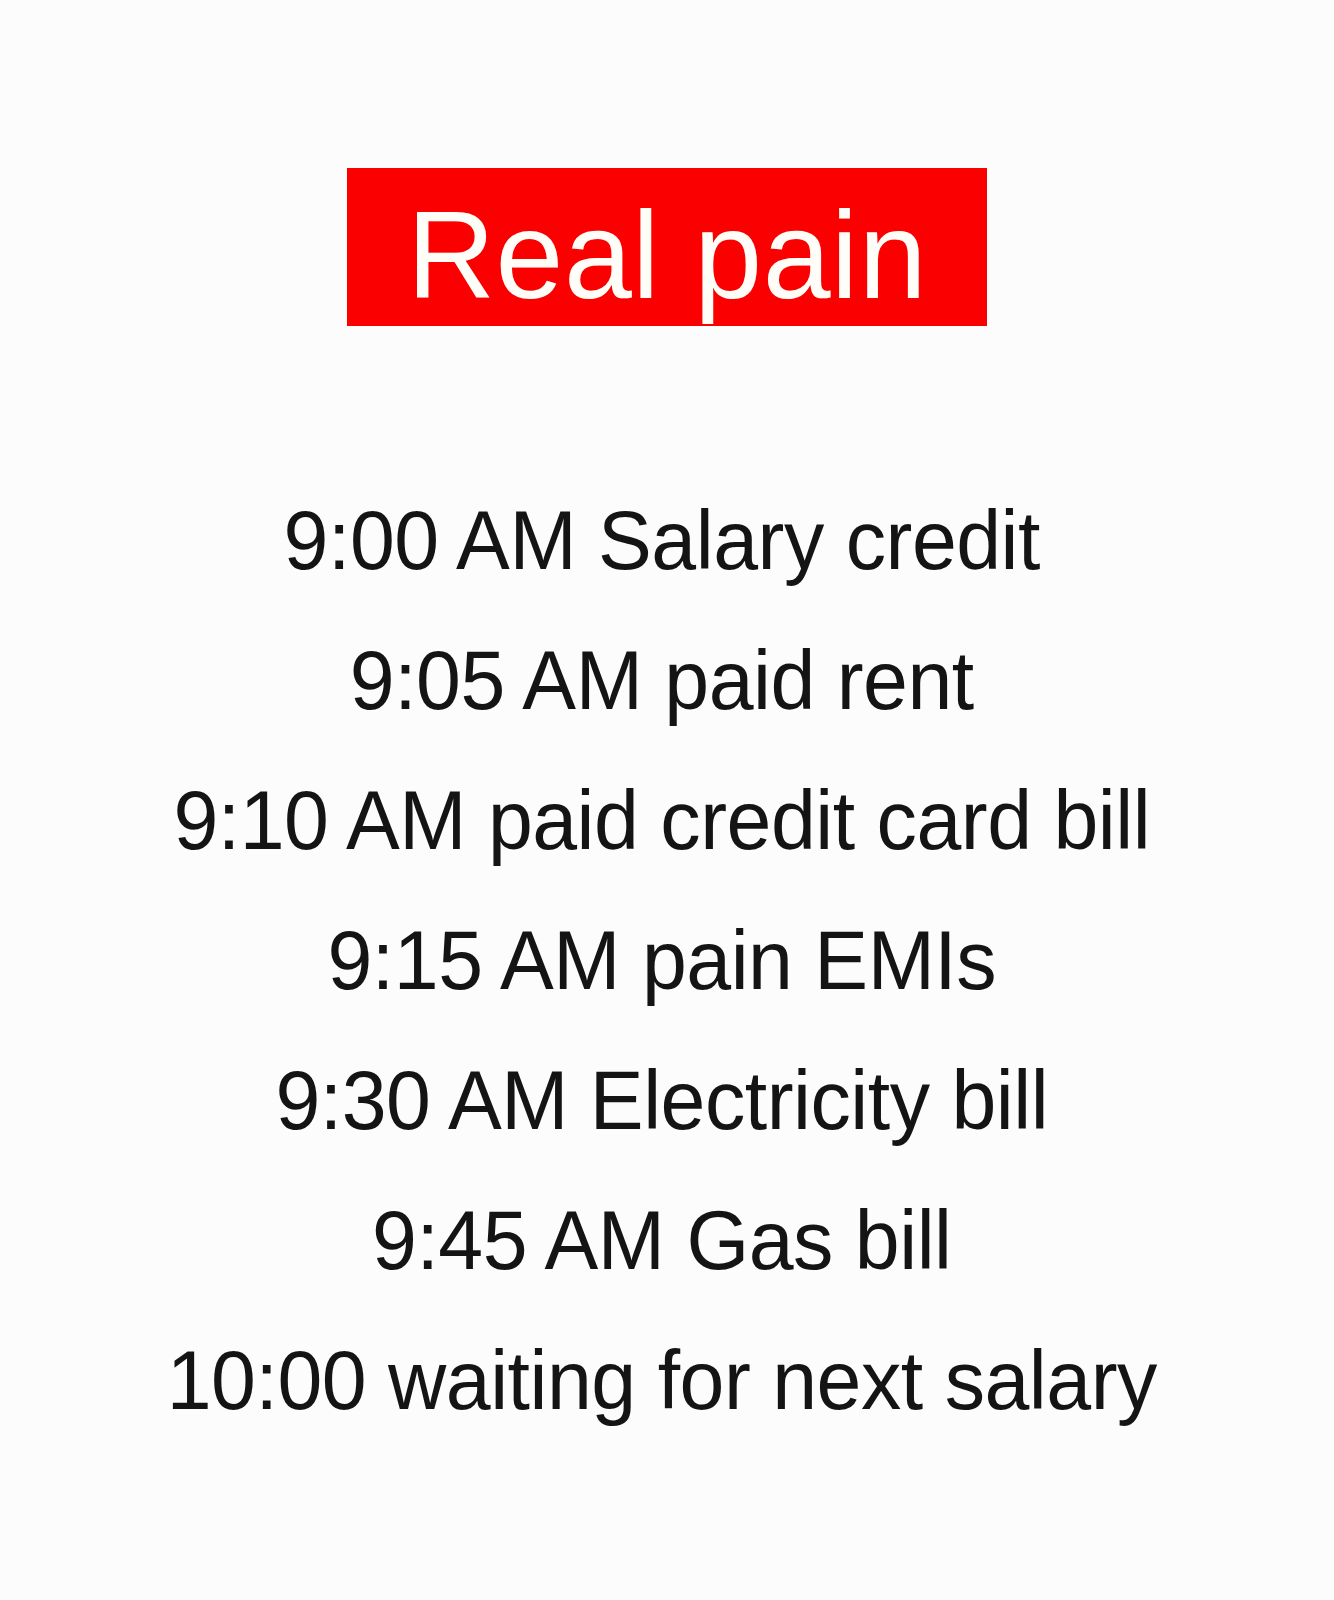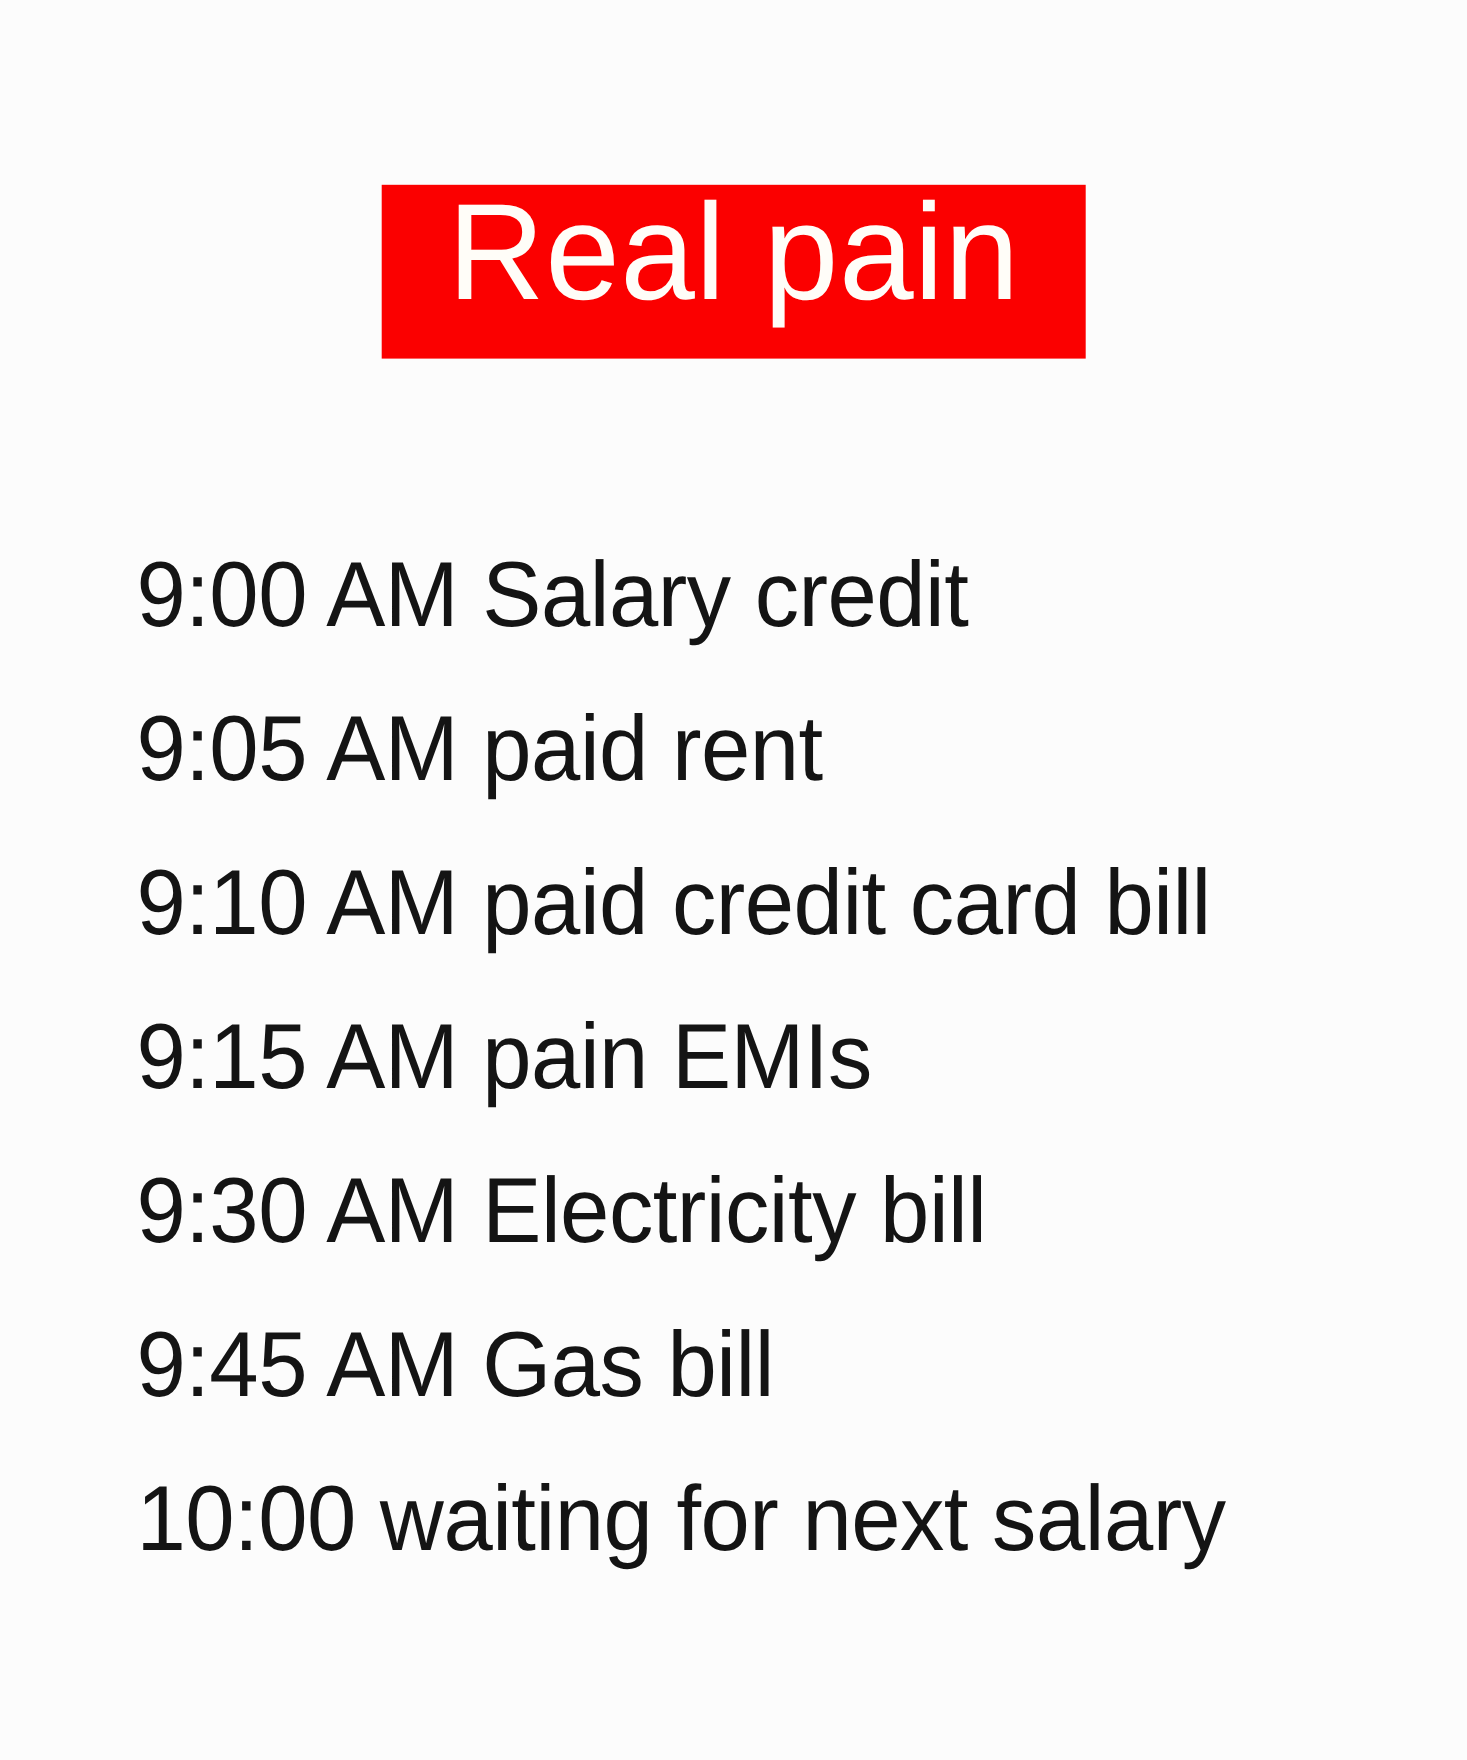--- a/index.html
+++ b/index.html
@@ -29,41 +29,42 @@
     width: 100%;
     display: flex;
     justify-content: center;
   }
   .title-banner {
     background: #fb0000;
     box-sizing: border-box;
     width: 640px;
     height: 158px;
     display: flex;
-    align-items: flex-start;
+    align-items: flex-end;
     justify-content: center;
     padding: 0 18px 10px 18px;
   }
   .title-text {
     color: #fffdf8;
     font-family: "Liberation Sans", sans-serif;
     font-size: 122px;
     font-weight: 300;
     line-height: 1;
     letter-spacing: 0.5px;
     white-space: nowrap;
     transform: scale(1.0, 1.02);
   }
 
   
   .schedule {
     position: absolute;
-    left: 124px;
+    left: 105px;
     top: 470px;
     width: 1160px;
+    text-align: center;
   }
   .schedule-line {
     color: #141414;
     font-family: "Liberation Sans", sans-serif;
     font-size: 84px;
     font-weight: 300;
     line-height: 140px;
     white-space: nowrap;
     letter-spacing: -0.5px;
     transform-origin: left center;

